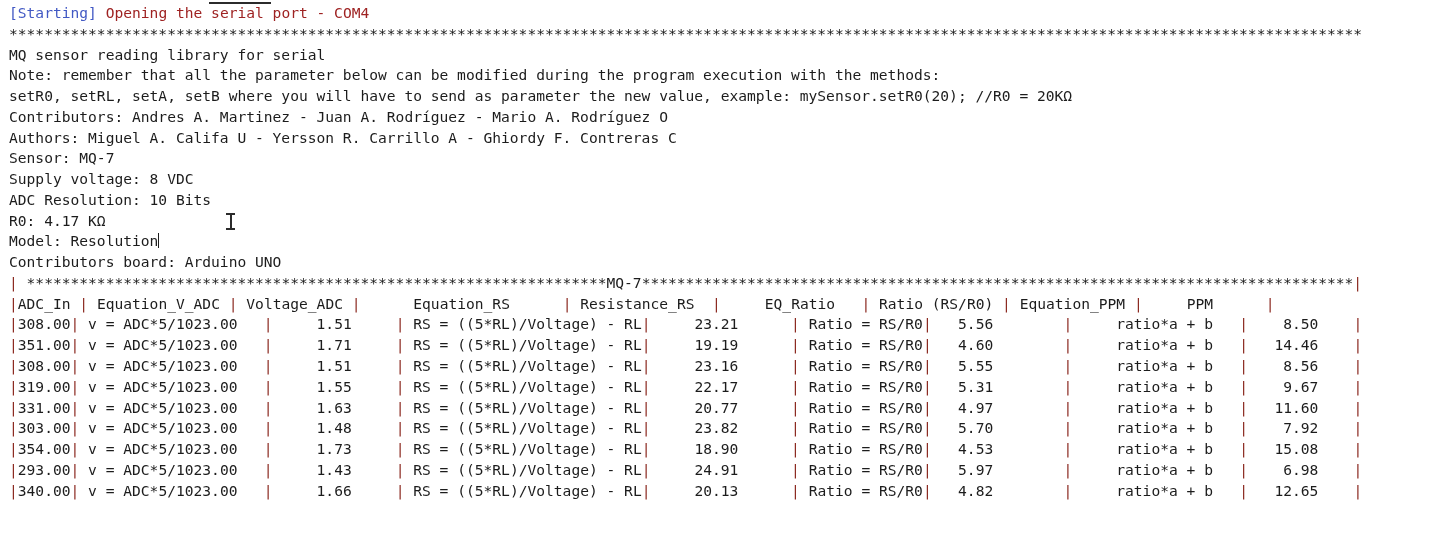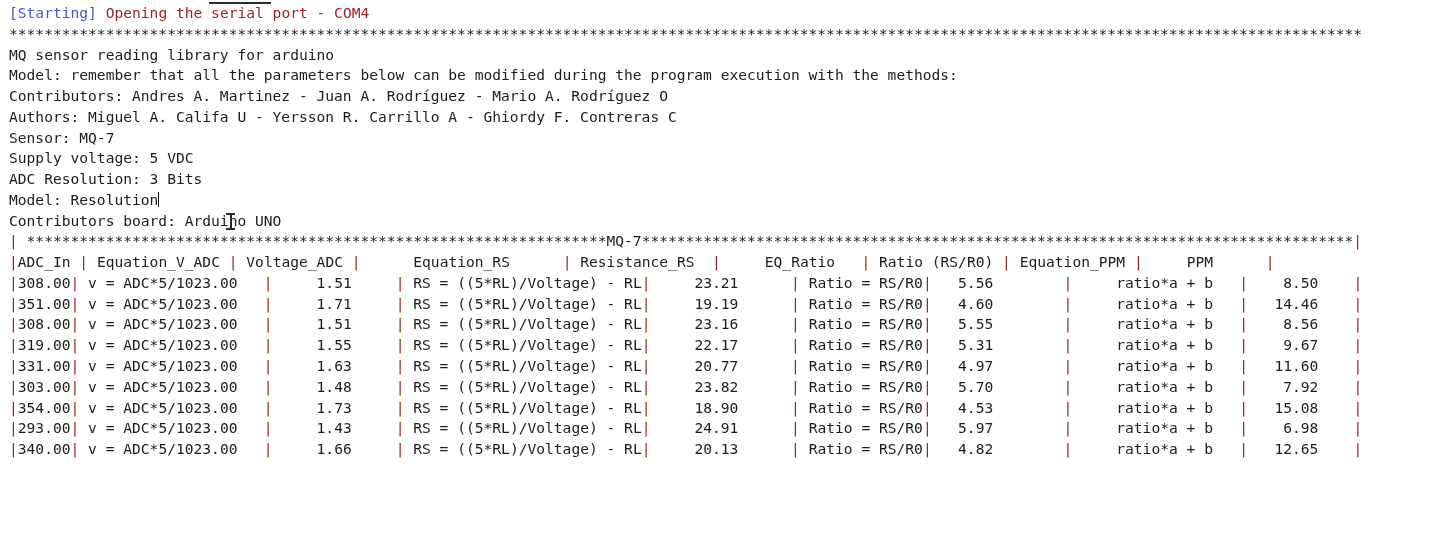--- a/index.html
+++ b/index.html
@@ -93,27 +93,29 @@
 <div id="terminal">
 
   <div class="top-rule"></div>
 
   <div class="lines">
 
     <div class="line"><span class="c-blue">[Starting]</span><span class="c-red"> Opening the serial port - COM4</span></div>
 
     <div class="line c-stars">**********************************************************************************************************************************************************</div>
 
-    <div class="line c-black">MQ sensor reading library for arduino</div>
-    <div class="line c-black">Model: remember that all the parameters below can be modified during the program execution with the methods:</div>
+    <div class="line c-black">MQ sensor reading library for serial</div>
+    <div class="line c-black">Note: remember that all the parameter below can be modified during the program execution with the methods:</div>
+    <div class="line c-black">setR0, setRL, setA, setB where you will have to send as parameter the new value, example: mySensor.setR0(20); //R0 = 20KΩ</div>
     <div class="line c-black">Contributors: Andres A. Martinez - Juan A. Rodríguez - Mario A. Rodríguez O</div>
     <div class="line c-black">Authors: Miguel A. Califa U - Yersson R. Carrillo A - Ghiordy F. Contreras C</div>
     <div class="line c-black">Sensor: MQ-7</div>
-    <div class="line c-black">Supply voltage: 5 VDC</div>
-    <div class="line c-black">ADC Resolution: 3 Bits</div>
+    <div class="line c-black">Supply voltage: 8 VDC</div>
+    <div class="line c-black">ADC Resolution: 10 Bits</div>
+    <div class="line c-black">R0: 4.17 KΩ</div>
 
     <div class="line c-black"><span>Model: Resolution</span><span class="caret"></span></div>
 
     <div class="line c-black">Contributors board: Arduino UNO</div>
 
     <div class="line"><span class="c-pipe">| </span><span class="c-stars">******************************************************************</span><span class="c-black">MQ-7</span><span class="c-stars">*********************************************************************************</span><span class="c-pipe">|</span></div>
 
     <div class="line"><span class="c-pipe">|</span><span class="c-black">ADC_In</span><span class="c-black"> </span><span class="c-pipe">|</span><span class="c-black"> </span><span class="c-black">Equation_V_ADC</span><span class="c-black"> </span><span class="c-pipe">|</span><span class="c-black"> </span><span class="c-black">Voltage_ADC</span><span class="c-black"> </span><span class="c-pipe">|</span><span class="c-black">      </span><span class="c-black">Equation_RS</span><span class="c-black">      </span><span class="c-pipe">|</span><span class="c-black"> </span><span class="c-black">Resistance_RS</span><span class="c-black">  </span><span class="c-pipe">|</span><span class="c-black">     </span><span class="c-black">EQ_Ratio</span><span class="c-black">   </span><span class="c-pipe">|</span><span class="c-black"> </span><span class="c-black">Ratio (RS/R0)</span><span class="c-black"> </span><span class="c-pipe">|</span><span class="c-black"> </span><span class="c-black">Equation_PPM</span><span class="c-black"> </span><span class="c-pipe">|</span><span class="c-black">     </span><span class="c-black">PPM</span><span class="c-black">      </span><span class="c-pipe">|</span></div>
 
     <div id="table-rows">

